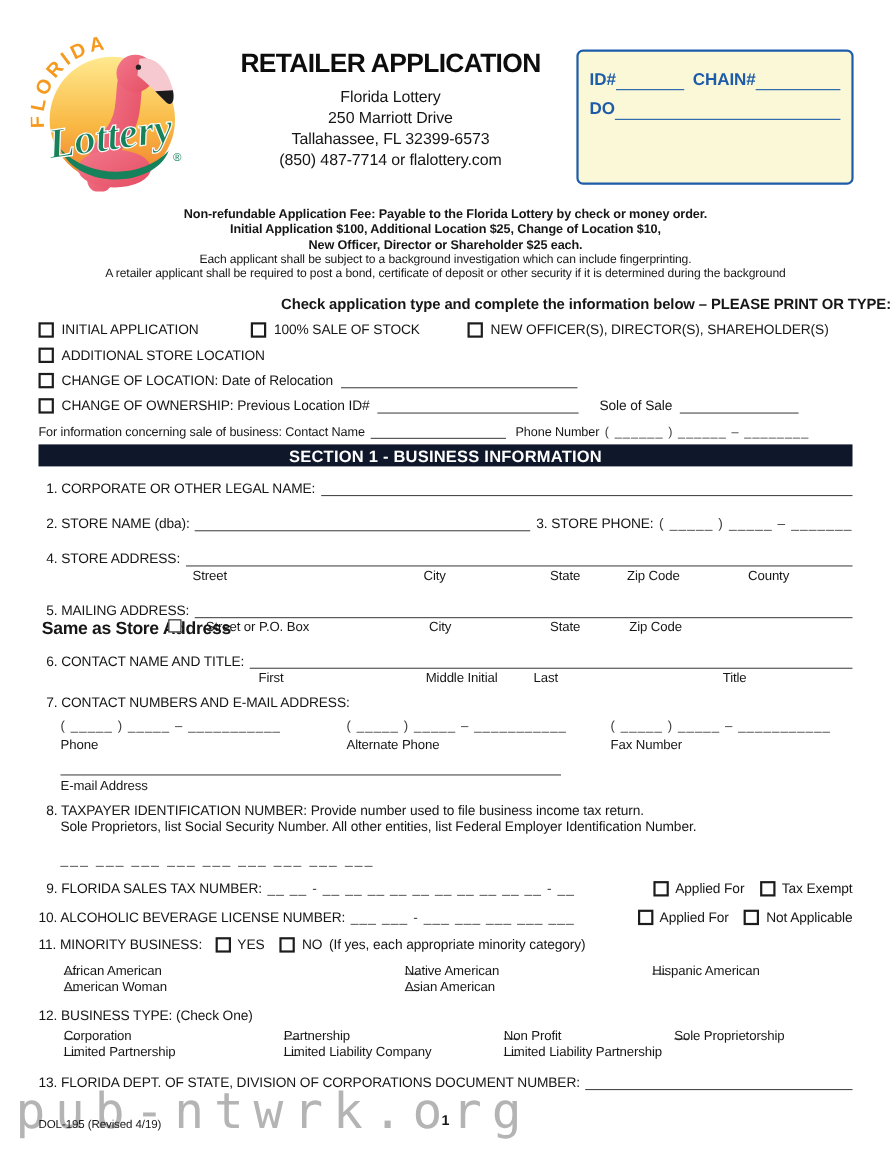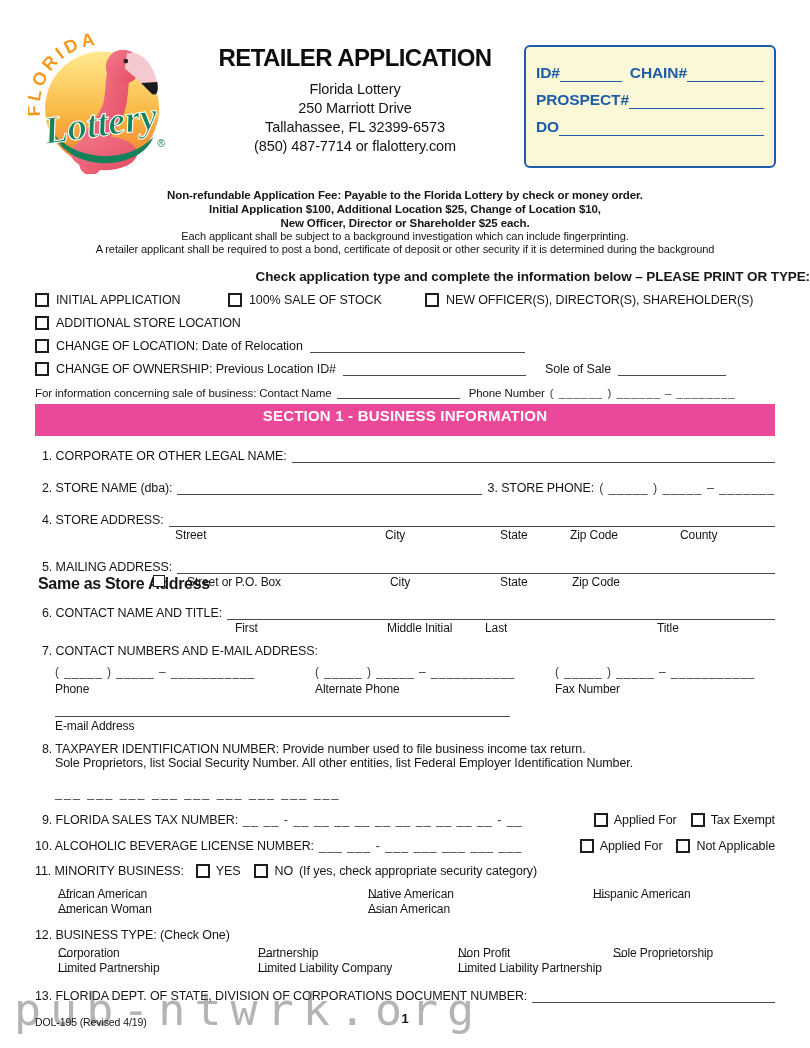--- a/index.html
+++ b/index.html
@@ -42,22 +42,22 @@
   .opt-rows { margin-top:9px; font-size:12.5px; }
   .opt-row { position:relative; height:23px; }
   .opt { position:absolute; top:0; white-space:nowrap; display:flex; align-items:center; gap:7px; }
   .cb { display:inline-block; width:14px; height:14px; border:2px solid #1c1c1c; background:#fff; flex:0 0 auto; }
   .cb.sm { width:12px; height:12px; border-width:1.6px; }
   .uline { display:inline-block; border-bottom:1.2px solid #4a4a4a; height:13px; }
   .sale-line { margin-top:1px; font-size:11.5px; display:flex; align-items:flex-end; white-space:nowrap; }
 
   
   .banner {
-    margin:5px 35px 0; background:#ec4899; color:#fff; text-align:center;
-    font-weight:bold; font-size:15px; padding:3px 0 12px; letter-spacing:0.2px;
+    margin:5px 35px 0; background:#0f172a; color:#fff; text-align:center;
+    font-weight:bold; font-size:15px; padding:3px 0 0; letter-spacing:0.2px;
   }
 
   
   .items { font-size:12.5px; }
   .item-line { display:flex; align-items:flex-end; white-space:nowrap; }
   .item-line .fill { flex:1; border-bottom:1.2px solid #4a4a4a; height:13px; margin-left:5px; }
   .ind { padding-left:7px; }  
   .sublabels { position:relative; height:15px; font-size:12px; }
   .sublabels span { position:absolute; top:1px; white-space:nowrap; }
   .shortline { display:inline-block; width:13px; border-bottom:1.2px solid #4a4a4a; height:11px; margin-right:6px; }
@@ -118,24 +118,20 @@
 
     <div class="use-box">
       <div class="use-box-body">
         <div class="use-row">
           <span>ID#</span>
           <span class="bline fix"></span>
           <span>CHAIN#</span>
           <span class="bline"></span>
         </div>
         <div class="use-row">
-          <span>PROSPECT#</span>
-          <span class="bline"></span>
-        </div>
-        <div class="use-row">
           <span>DO</span>
           <span class="bline"></span>
         </div>
       </div>
     </div>
   </div>
 
   <div class="fee">
     <div class="b">Non-refundable Application Fee: Payable to the Florida Lottery by check or money order.</div>
     <div class="b">Initial Application $100, Additional Location $25, Change of Location $10,</div>
@@ -290,21 +286,21 @@
       </span>
     </div>
 
     <div style="margin-top:11px">
       <span class="cbgroup">
         <span>11. MINORITY BUSINESS:</span>
         <span class="cb" style="margin-left:6px"></span>
         <span>YES</span>
         <span class="cb" style="margin-left:8px"></span>
         <span>NO</span>
-        <span>(If yes, check appropriate security category)</span>
+        <span>(If yes, each appropriate minority category)</span>
       </span>
       <div class="sublabels" style="margin-top:7px">
         <span style="left:23px">
             <span class="shortline"></span>
             <span>African American</span>
           </span>
         <span style="left:333px">
             <span class="shortline"></span>
             <span>Native American</span>
           </span>

